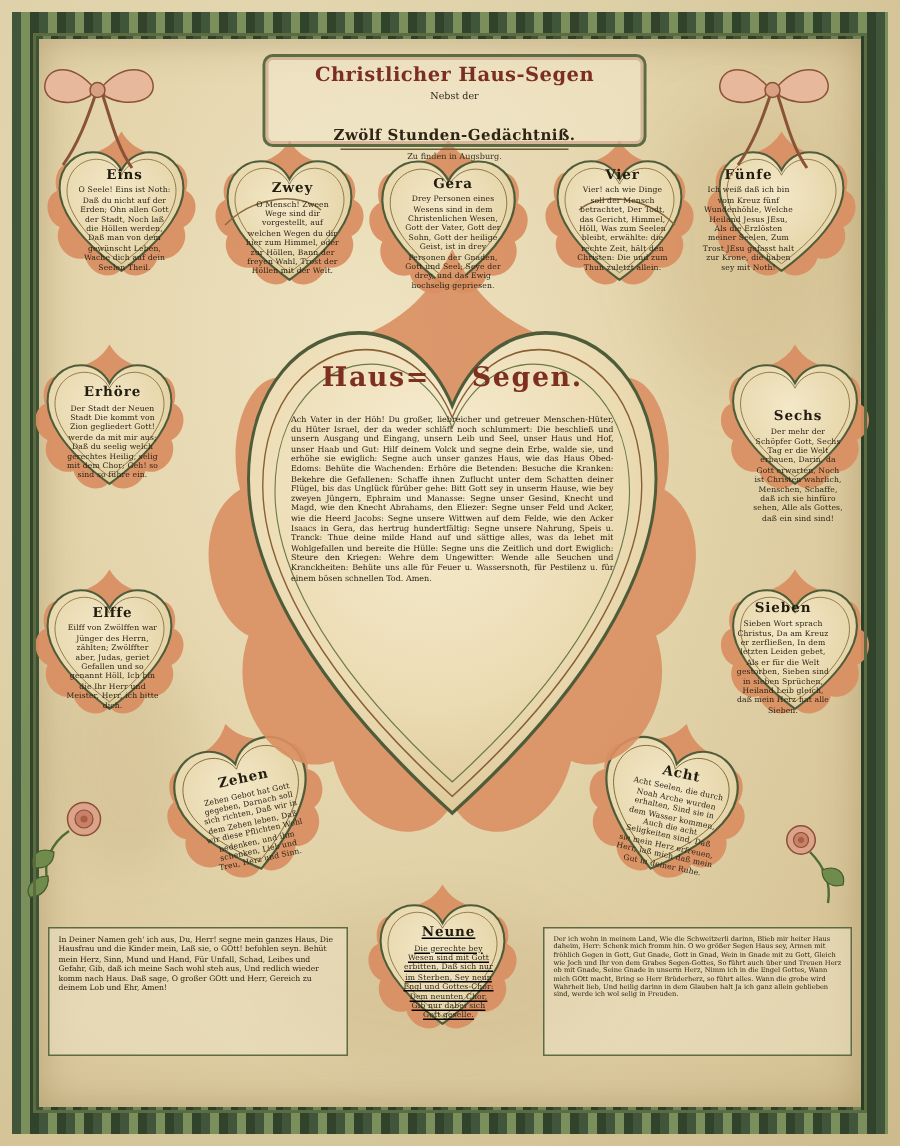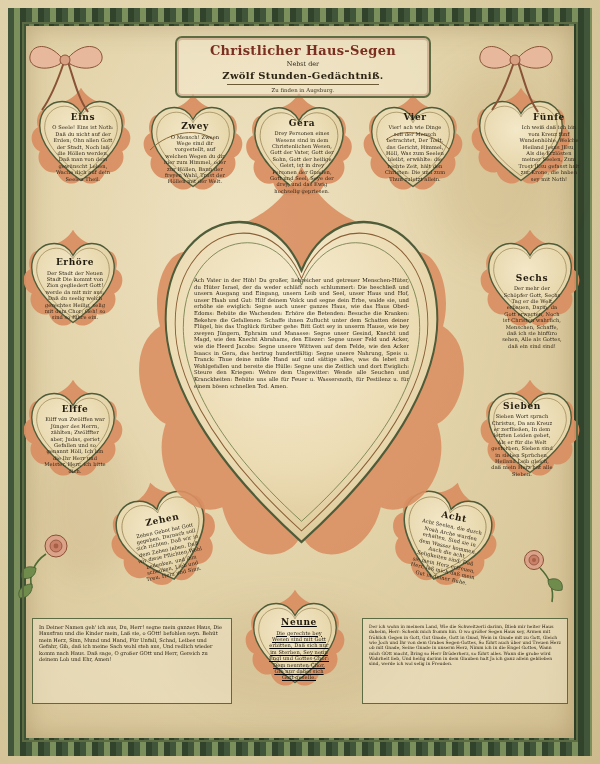--- a/index.html
+++ b/index.html
@@ -55,21 +55,21 @@
   
   .header-box{
     position:absolute;left:175px;top:36px;width:252px;height:58px;
     border:2px solid #5c6b42;border-radius:7px;
     background:rgba(243,233,206,.55);
     text-align:center;
     box-shadow:inset 0 0 0 2px rgba(150,60,40,.25);
   }
   .header-box .t1{font-size:13px;font-weight:bold;color:#7b2f20;margin-top:5px;letter-spacing:.3px;}
   .header-box .t2{font-size:6.4px;color:#31291a;margin-top:2px;}
-  .header-box .t3{font-size:10px;font-weight:bold;color:#2c2414;margin-top:2px;letter-spacing:.3px;}
+  .header-box .t3{font-size:10px;font-weight:bold;color:#2c2414;margin-top:17px;letter-spacing:.3px;}
   .header-box .t4{font-size:5.4px;color:#3a3020;margin-top:2px;}
   .header-box .rule{width:60%;height:1px;background:#6b5a34;margin:3px auto 0;}
   
   #center-heart{
     position:absolute;left:160px;top:213px;width:283px;height:345px;
   }
   #center-heart .ctext{
     position:absolute;left:34px;top:64px;width:215px;height:262px;
     font-size:5.35px;line-height:1.235;color:#241e12;text-align:justify;
     overflow:hidden;
@@ -250,21 +250,21 @@
       <span class="hnum">Gera</span>
       <span>Drey Personen eines Wesens sind in dem Christenlichen Wesen, Gott der Vater, Gott der Sohn, Gott der heilige Geist, ist in drey Personen der Gnaden, Gott und Seel; Seye der drey, und das Ewig hochselig gepriesen.</span>
     </div>
   </div>
   <div class="heart" style="left:372px;top:104px;width:86px;height:86px;">
     <div class="txt" style="width:62px;">
       <span class="hnum">Vier</span>
       <span>Vier! ach wie Dinge soll der Mensch betrachtet, Der Todt, das Gericht, Himmel, Höll, Was zum Seelen bleibt, erwählte: die rechte Zeit, hält den Christen: Die und zum Thun zuletzt allein.</span>
     </div>
   </div>
-  <div class="heart" style="left:506px;top:104px;width:86px;height:86px;text-align:center;">
+  <div class="heart" style="left:456px;top:104px;width:86px;height:86px;text-align:center;">
     <div class="txt" style="width:62px;">
       <span class="hnum">Fünfe</span>
       <span>Ich weiß daß ich bin vom Kreuz fünf Wundenhöhle, Welche Heiland Jesus JEsu, Als die Erzlösten meiner Seelen, Zum Trost JEsu gefasst halt zur Krone, die haben sey mit Noth!</span>
     </div>
   </div>
 
   <div class="heart" style="left:32px;top:246px;width:86px;height:86px;">
     <div class="txt" style="width:62px;">
       <span class="hnum">Erhöre</span>
       <span>Der Stadt der Neuen Stadt Die kommt von Zion gegliedert Gott! werde da mit mir aus; Daß du seelig welch gerechtes Heilig, selig mit dem Chor; Geh! so sind so führe ein.</span>
@@ -303,20 +303,23 @@
   </div>
 
   <div class="heart" style="left:256px;top:606px;width:86px;height:86px;text-decoration:underline;">
     <div class="txt" style="width:62px;">
       <span class="hnum">Neune</span>
       <span>Die gerechte bey Wesen sind mit Gott erbitten, Daß sich nur im Sterben, Sey neun Engl und Gottes-Chor: Dem neunten Chor, Gib nur dabei sich Gott geselle.</span>
     </div>
   </div>
 
   <div id="center-heart">
+    <div class="ctitle">
+      <span>Haus=</span><span style="display:inline-block;width:28px;"></span><span>Segen.</span>
+    </div>
     <div class="ctext">Ach Vater in der Höh! Du großer, liebreicher und getreuer Menschen-Hüter, du Hüter Israel, der da weder schläft noch schlummert: Die beschließ und unsern Ausgang und Eingang, unsern Leib und Seel, unser Haus und Hof, unser Haab und Gut: Hilf deinem Volck und segne dein Erbe, walde sie, und erhöhe sie ewiglich: Segne auch unser ganzes Haus, wie das Haus Obed-Edoms: Behüte die Wachenden: Erhöre die Betenden: Besuche die Kranken: Bekehre die Gefallenen: Schaffe ihnen Zuflucht unter dem Schatten deiner Flügel, bis das Unglück fürüber gehe: Bitt Gott sey in unserm Hause, wie bey zweyen Jüngern, Ephraim und Manasse: Segne unser Gesind, Knecht und Magd, wie den Knecht Abrahams, den Eliezer: Segne unser Feld und Acker, wie die Heerd Jacobs: Segne unsere Wittwen auf dem Felde, wie den Acker Isaacs in Gera, das hertrug hundertfältig: Segne unsere Nahrung, Speis u. Tranck: Thue deine milde Hand auf und sättige alles, was da lebet mit Wohlgefallen und bereite die Hülle: Segne uns die Zeitlich und dort Ewiglich: Steure den Kriegen: Wehre dem Ungewitter: Wende alle Seuchen und Kranckheiten: Behüte uns alle für Feuer u. Wassersnoth, für Pestilenz u. für einem bösen schnellen Tod. Amen.</div>
   </div>
 
   <div class="textbox" style="left:32px;top:618px;width:200px;height:86px;">
     <div>In Deiner Namen geh' ich aus, Du, Herr! segne mein ganzes Haus, Die Hausfrau und die Kinder mein, Laß sie, o GOtt! befohlen seyn. Behüt mein Herz, Sinn, Mund und Hand, Für Unfall, Schad, Leibes und Gefahr, Gib, daß ich meine Sach wohl steh aus, Und redlich wieder komm nach Haus. Daß sage, O großer GOtt und Herr, Gereich zu deinem Lob und Ehr, Amen!</div>
   </div>
   <div class="textbox dense" style="left:362px;top:618px;width:206px;height:86px;">
     <div>Der ich wohn in meinem Land, Wie die Schweitzerli darinn, Blieb mir heiter Haus daheim, Herr: Schenk mich fromm hin. O wo größer Segen Haus sey, Armen mit fröhlich Gegen in Gott, Gut Gnade, Gott in Gnad, Wein in Gnade mit zu Gott, Gleich wie Joch und Ihr von dem Grabes Segen-Gottes, So führt auch über und Treuen Herz ob mit Gnade, Seine Gnade in unserm Herz, Nimm ich in die Engel Gottes, Wann mich GOtt macht, Bring so Herr Brüderherz, so führt alles. Wann die grobe wird Wahrheit lieb, Und heilig darinn in dem Glauben halt Ja ich ganz allein geblieben sind, werde ich wol selig in Freuden.</div>
   </div>
 

